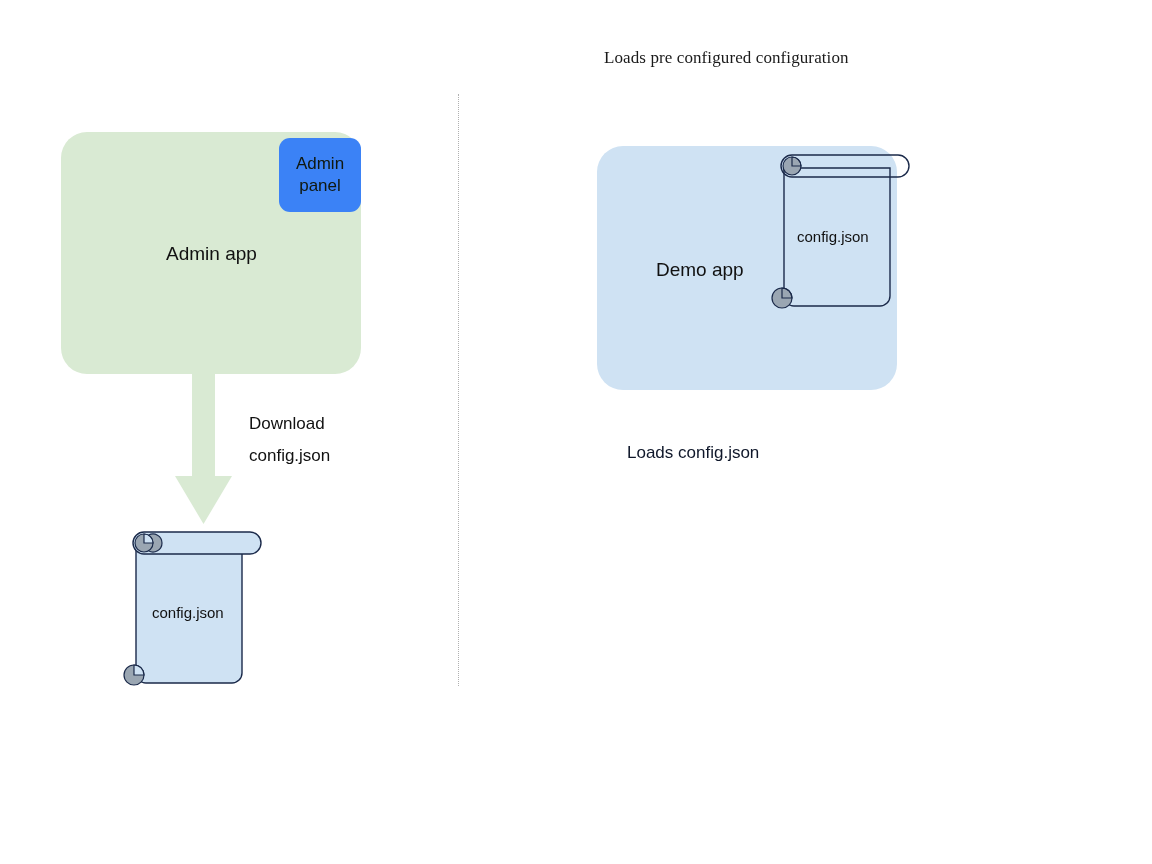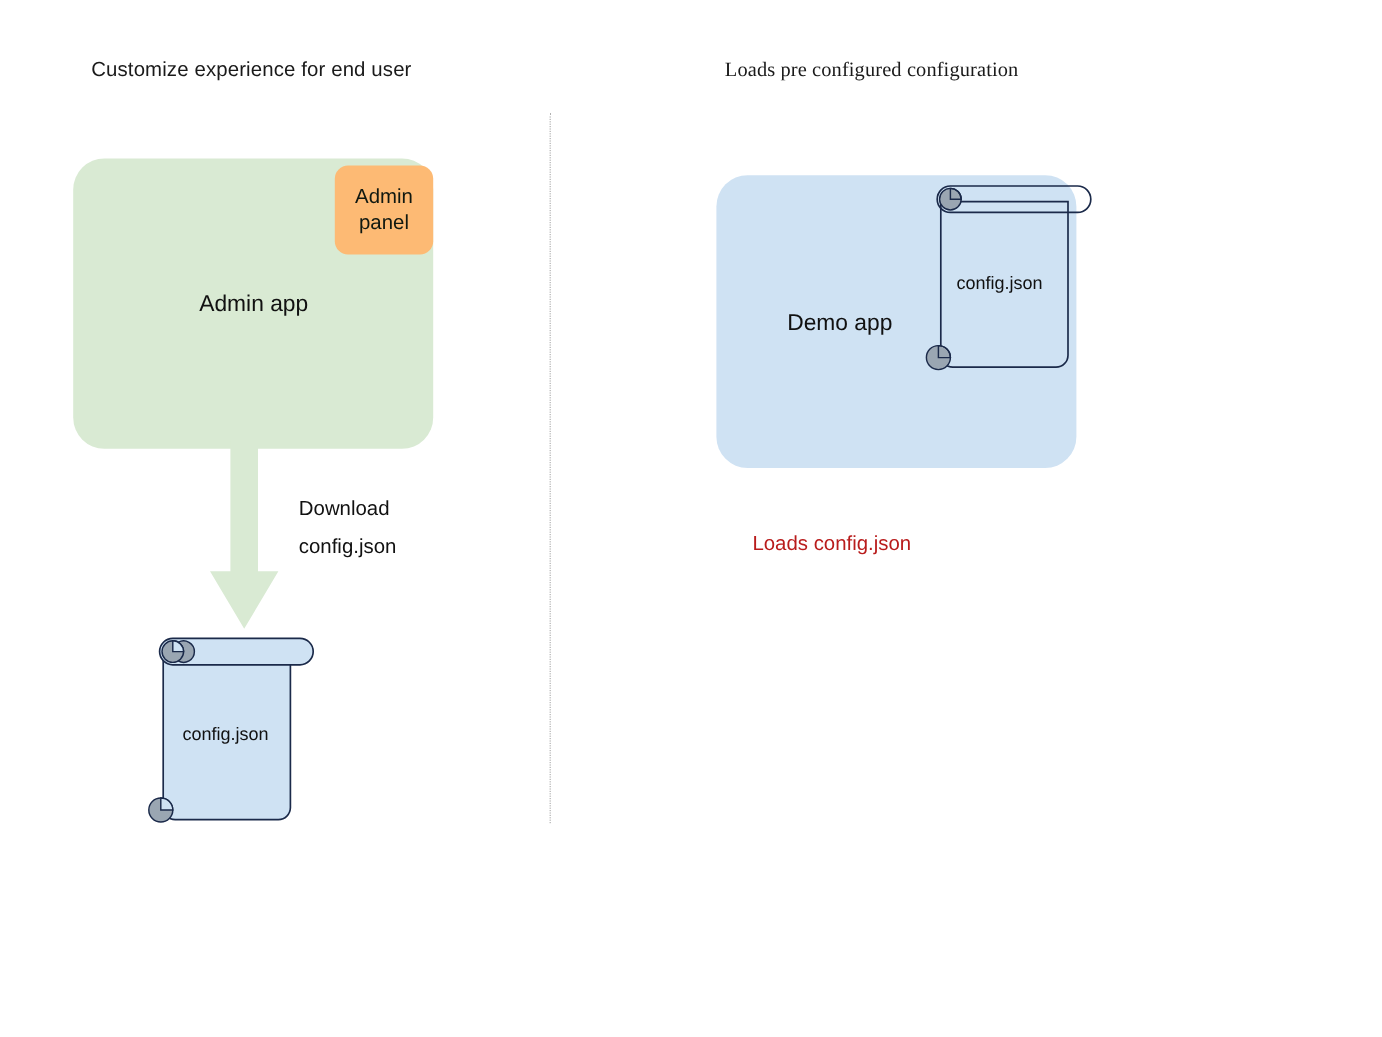--- a/index.html
+++ b/index.html
@@ -66,21 +66,21 @@
   #admin-app-label { left: 166px; top: 243px; }
   #demo-app-label  { left: 656px; top: 259px; }
 
   
   #admin-panel {
     position: absolute;
     left: 279px;
     top: 138px;
     width: 82px;
     height: 74px;
-    background: #fdba74;
+    background: #3b82f6;
     border-radius: 11px;
   }
   #admin-panel-label {
     position: absolute;
     left: 0;
     top: 0;
     width: 82px;
     height: 74px;
     display: flex;
     align-items: center;
@@ -124,30 +124,29 @@
     white-space: nowrap;
   }
   #scroll-left-label  { left: 152px; top: 604px; }
   #scroll-right-label { left: 797px; top: 228px; }
 
   #loads-config-label {
     position: absolute;
     left: 627px;
     top: 443px;
     font-size: 17px;
-    color: #b91c1c;
+    color: #0f172a;
     white-space: nowrap;
   }
 </style>
 </head>
 <body>
 
 <div class="canvas">
 
-  <div class="heading" id="title-left">Customize experience for end user</div>
 
   <div class="heading" id="title-right">Loads pre configured configuration</div>
 
   <div class="divider"></div>
 
   <div class="app-box" id="admin-app"></div>
 
   <div class="app-label" id="admin-app-label">Admin app</div>
 
   <div id="admin-panel">

